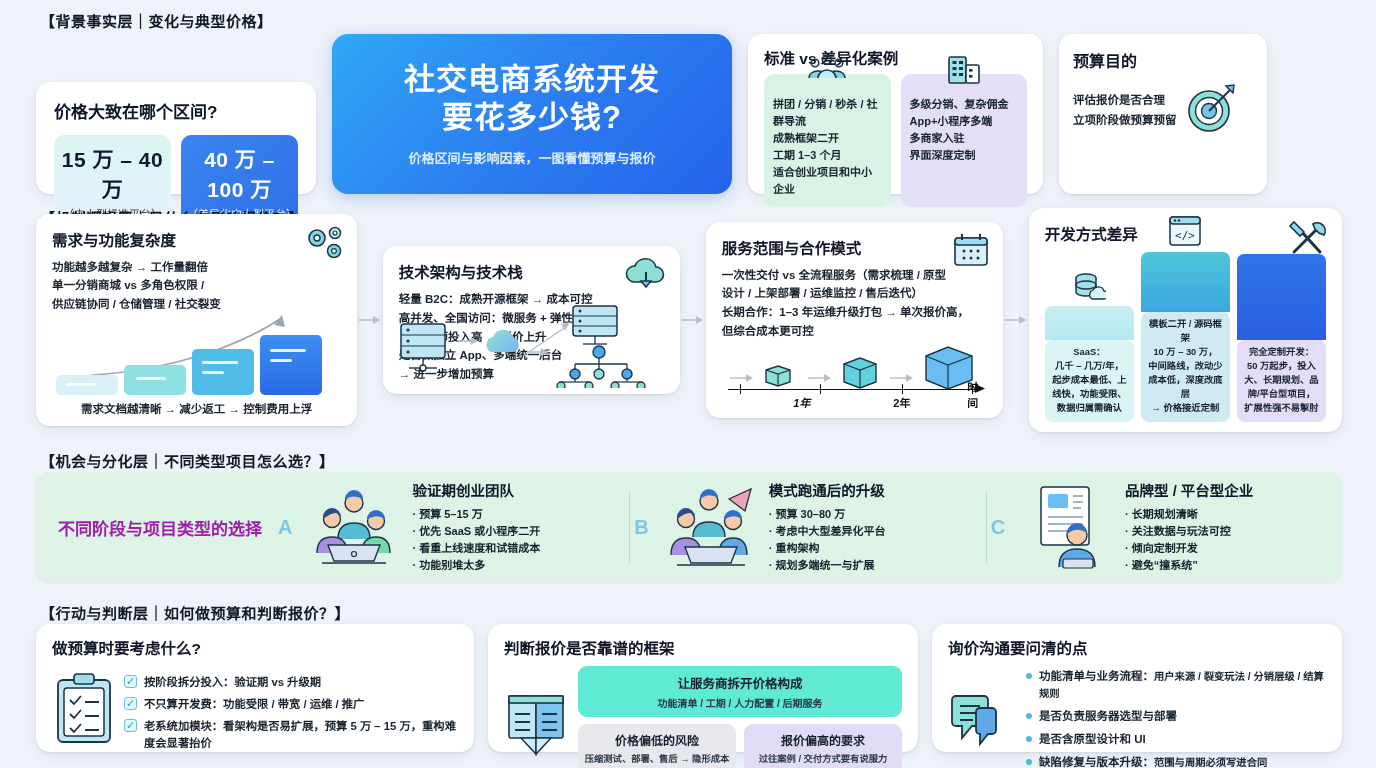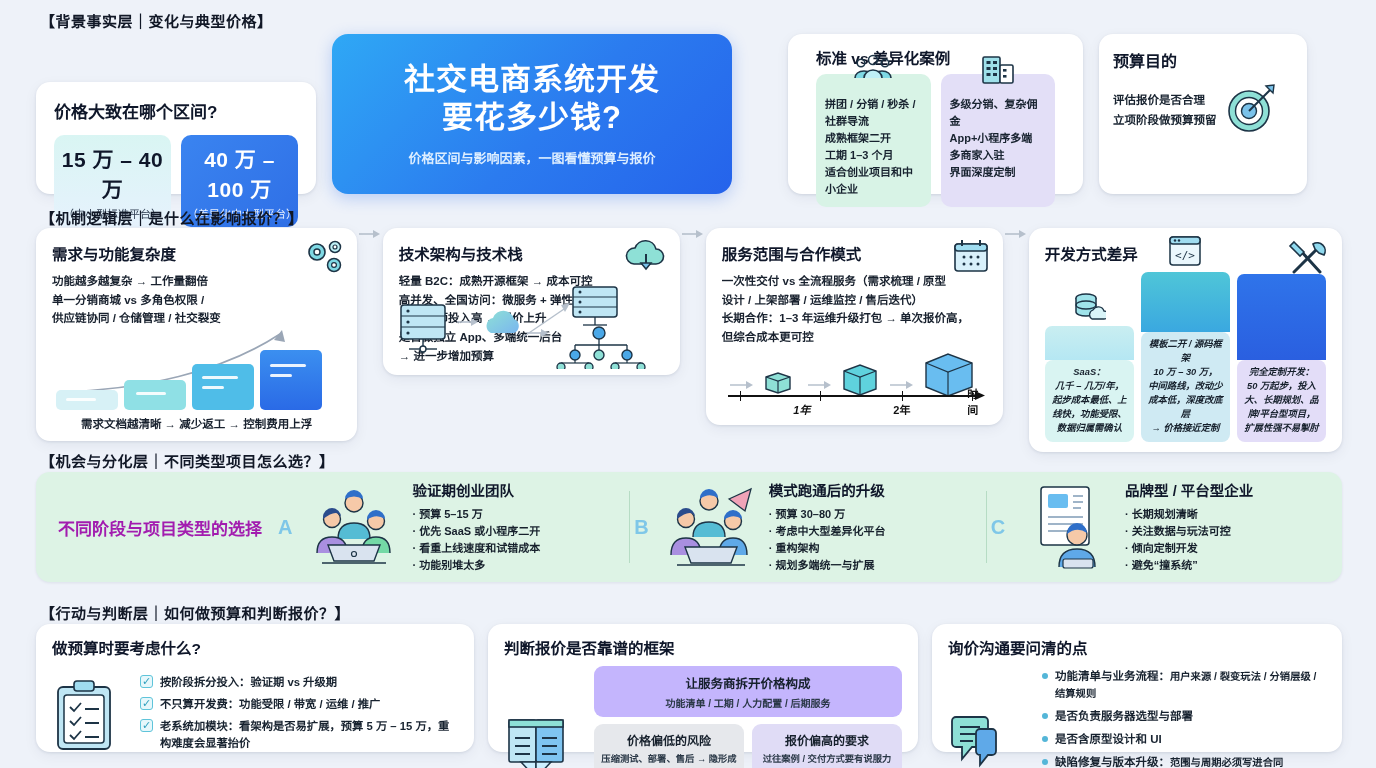--- a/index.html
+++ b/index.html
@@ -49,36 +49,36 @@
 
   .hero {
     width: 400px; border-radius: 16px; padding: 22px 20px;
     background: linear-gradient(135deg,#2fa8f5 0%, #2b7bef 55%, #2563eb 100%);
     display: flex; flex-direction: column; align-items: center; justify-content: center;
     box-shadow: 0 4px 16px rgba(37,99,235,.28);
   }
   .hero h1 { color: #fff; font-size: 31px; font-weight: 800; line-height: 1.22; text-align: center; letter-spacing: 1px; }
   .hero .sub { color: #ddeeff; font-size: 13px; margin-top: 12px; font-weight: 600; }
 
-  .case-card { width: 295px; padding: 12px 28px 10px; margin-left: 40px; }
+  .case-card { width: 295px; padding: 12px 16px 10px; }
   .case-card .card-title { font-size: 15.5px; margin-bottom: 6px; }
   .case-cols { display: flex; gap: 10px; position: relative; }
   .case-col { flex: 1; border-radius: 10px; padding: 22px 9px 9px; font-size: 11px; line-height: 1.55; color: #17222f; font-weight: 600; position: relative; }
   .case-col.green { background: #d8f3e6; }
   .case-col.purple { background: #e3dff7; }
   .case-icon { position: absolute; top: -20px; left: 50%; transform: translateX(-50%); }
 
   .budget-card { width: 208px; padding: 14px 14px; }
   .budget-card .card-title { font-size: 16px; margin-bottom: 8px; }
   .budget-body { display: flex; align-items: center; gap: 6px; }
   .budget-lines { font-size: 11.5px; line-height: 1.75; color: #17222f; font-weight: 600; }
 
   
   .lbl2 { position: absolute; left: 40px; top: 207px; }
-  .row2 { position: absolute; left: 36px; top: 228px; right: 34px; height: 184px; display: flex; align-items: flex-start; }
+  .row2 { position: absolute; left: 36px; top: 228px; right: 34px; height: 184px; display: flex; align-items: center; }
   .row2 .card { padding: 14px 16px 10px; }
   .m1 { width: 324px; }
   .m2 { width: 300px; }
   .m3 { width: 300px; }
   .m4 { width: 316px; }
   .arrow-gap { width: 26px; display: flex; align-items: center; justify-content: center; }
   .arrow-gap svg { display:block; }
   .mech-title { font-size: 15.5px; font-weight: 700; color: #0f172a; margin-bottom: 8px; }
   .mech-text { font-size: 11.5px; line-height: 1.62; color: #18212e; font-weight: 600; }
   .corner-icon { position: absolute; right: 12px; top: 10px; }
@@ -89,21 +89,21 @@
   .caption { text-align: center; font-size: 11.5px; font-weight: 700; color: #18212e; margin-top: 5px; }
 
   .timeline { position: relative; height: 66px; margin-top: 2px; }
   .tl-axis { position: absolute; left: 6px; right: 6px; bottom: 18px; height: 1.5px; background: #111; }
   .tl-tick { position: absolute; bottom: 14px; width: 1.5px; height: 10px; background: #111; }
   .tl-lab { position: absolute; bottom: -2px; font-size: 11px; font-weight: 700; color: #111; transform: translateX(-50%); }
 
   .steps { display: flex; gap: 7px; margin-top: 2px; align-items: flex-end; }
   .step { flex: 1; display: flex; flex-direction: column; align-items: stretch; }
   .step-top { border-radius: 7px 7px 0 0; position: relative; }
-  .step-box { border-radius: 8px; padding: 6px 5px; font-size: 9.3px; line-height: 1.5; text-align: center; font-weight: 600; color: #16202c; font-style: italic; }
+  .step-box { border-radius: 8px; padding: 6px 5px; font-size: 9.3px; line-height: 1.5; text-align: center; font-weight: 600; color: #16202c; }
   .st1 .step-top { height: 34px; background: linear-gradient(180deg,#c9eef1,#b5e7f3); }
   .st1 .step-box { background: #d9f4f2; }
   .st2 .step-top { height: 60px; background: linear-gradient(180deg,#4fc6d8,#3aa8e0); }
   .st2 .step-box { background: #cfeaf3; }
   .st3 .step-top { height: 86px; background: linear-gradient(180deg,#2f74ea,#2a5fe0); }
   .st3 .step-box { background: #e3ddf8; }
 
   
   .lbl3 { position: absolute; left: 40px; top: 450px; }
   .row3 {
@@ -127,23 +127,23 @@
   .b2 { width: 430px; }
   .b3 { flex: 1; }
   .b-title { font-size: 15.5px; font-weight: 700; color: #0f172a; margin-bottom: 8px; }
   .chk-row { display: flex; align-items: flex-start; gap: 7px; font-size: 11.3px; line-height: 1.5; color: #17222f; font-weight: 600; margin-bottom: 5px; }
   .chk {
     width: 13px; height: 13px; flex: none; margin-top: 1px;
     border: 1.5px solid #5fc4da; border-radius: 3px; background: #e6f7fb;
     position: relative;
   }
   .chk::after { content: "✓"; position: absolute; left: 1px; top: -3px; font-size: 11px; color: #2f9fbd; }
-  .body-flex { display: flex; gap: 24px; align-items: flex-end; }
-
-  .f-wide { background: #c4b5fd; border-radius: 9px; padding: 7px 8px; text-align: center; margin-bottom: 7px; }
+  .body-flex { display: flex; gap: 8px; align-items: center; }
+
+  .f-wide { background: #5eead4; border-radius: 9px; padding: 7px 8px; text-align: center; margin-bottom: 7px; }
   .f-wide .t { font-size: 12.5px; font-weight: 700; color: #16202c; }
   .f-wide .s { font-size: 10px; color: #2a3847; font-weight: 600; margin-top: 3px; }
   .f-two { display: flex; gap: 8px; }
   .f-box { flex: 1; border-radius: 9px; padding: 7px 6px; text-align: center; }
   .f-box.gray { background: #e6e8ec; }
   .f-box.purple { background: #e0dcf6; }
   .f-box .t { font-size: 12px; font-weight: 700; color: #16202c; }
   .f-box .s { font-size: 9.3px; color: #2a3847; font-weight: 600; margin-top: 3px; }
 
   .dot-row { display: flex; align-items: flex-start; gap: 7px; margin-bottom: 6px; }

